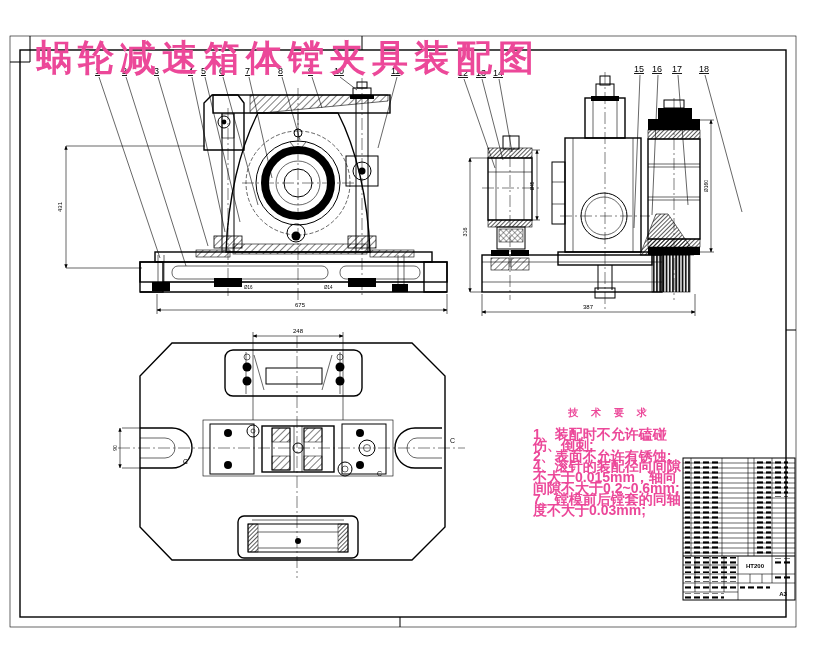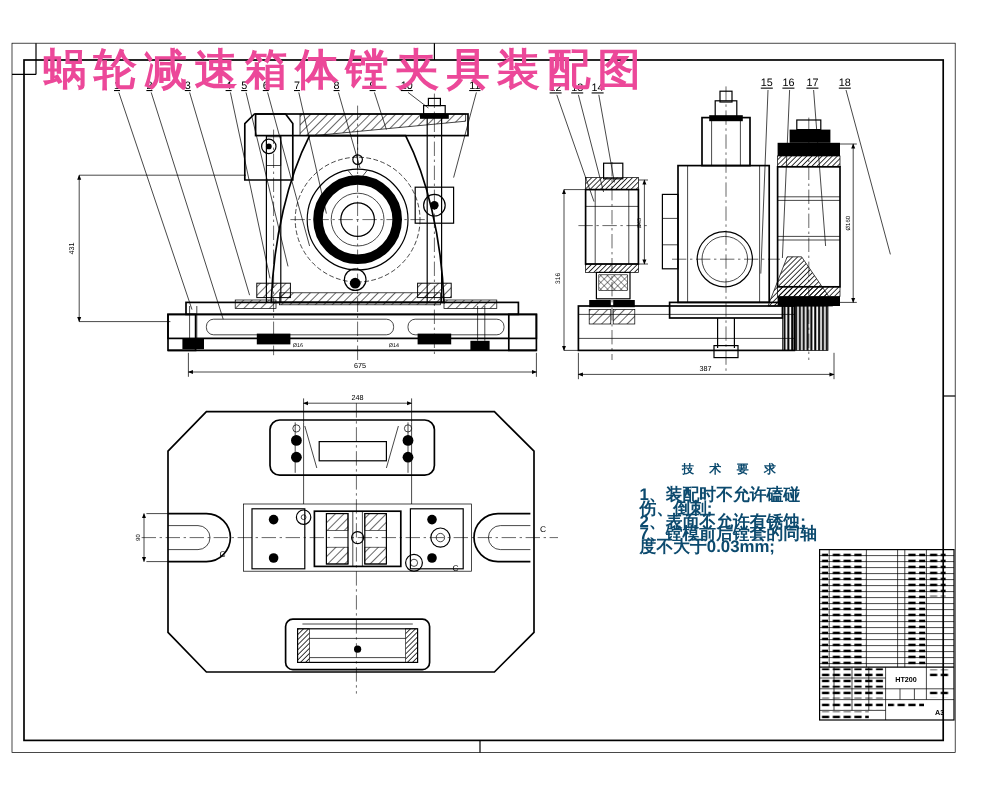--- a/index.html
+++ b/index.html
@@ -8,21 +8,21 @@
   #sheet svg{position:absolute;left:0;top:0;}
   .ol{fill:none;stroke:#000;stroke-width:1.4;}
   .m{fill:none;stroke:#000;stroke-width:1;}
   .thin{fill:none;stroke:#000;stroke-width:0.6;}
   .cl{fill:none;stroke:#000;stroke-width:0.5;}
   .dim{fill:none;stroke:#000;stroke-width:0.6;}
   .t{font-family:"Liberation Sans",sans-serif;fill:#000;}
   #main-title{position:absolute;left:36px;top:34px;width:560px;
       font-family:"Liberation Serif",serif;font-weight:bold;font-size:36px;
       letter-spacing:6px;color:#ec4899;white-space:nowrap;}
-  #tech{position:absolute;left:533px;top:384px;width:154px;color:#0c4a6e;}
+  #tech{position:absolute;left:533px;top:406px;width:154px;color:#ec4899;}
   #tech .hd{text-align:center;font-weight:bold;font-size:10px;letter-spacing:5px;margin-bottom:9px;}
   #tech .ln{font-size:14px;line-height:10.8px;font-weight:bold;}
 </style>
 </head>
 <body>
 
 <div id="sheet">
 
 <svg width="830" height="654" viewBox="0 0 830 654">
   <defs>
@@ -379,16 +379,17 @@
     <text class="t" font-size="6" font-weight="bold" text-anchor="middle" x="783" y="596">A3</text>
   </g>
 </svg>
 
 <div id="main-title">蜗轮减速箱体镗夹具装配图</div>
 
 <div id="tech">
   <div class="hd">技 术 要 求</div>
   <div class="ln">1、装配时不允许磕碰伤、倒刺;</div>
   <div class="ln">2、表面不允许有锈蚀;</div>
+  <div class="ln">4、滚针的装配径向间隙不大于0.015mm，轴向间隙不大于0.2~0.6mm;</div>
   <div class="ln">7、镗模前后镗套的同轴度不大于0.03mm;</div>
 </div>
 
 </div>
 
 </body></html>

